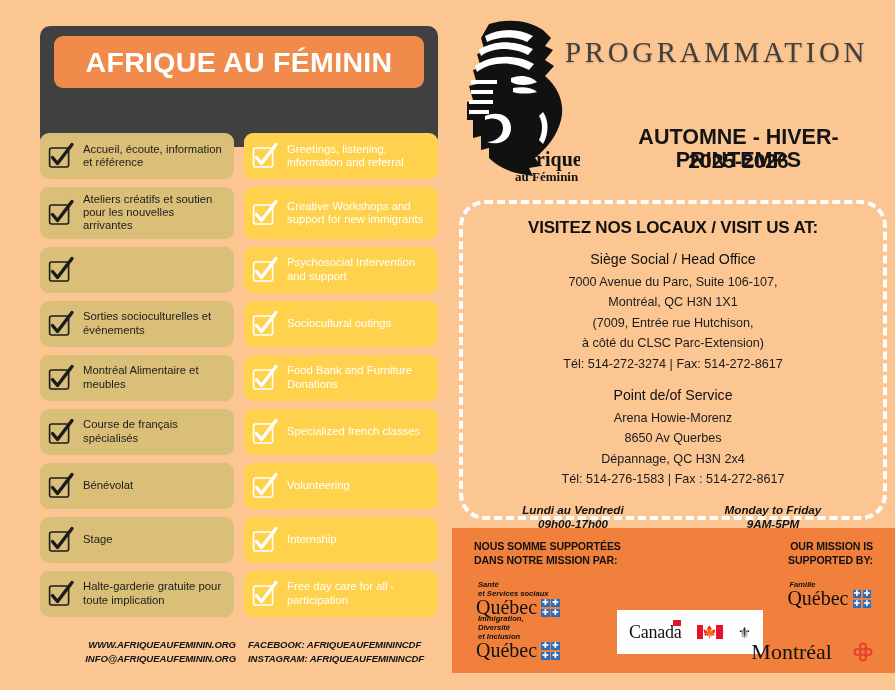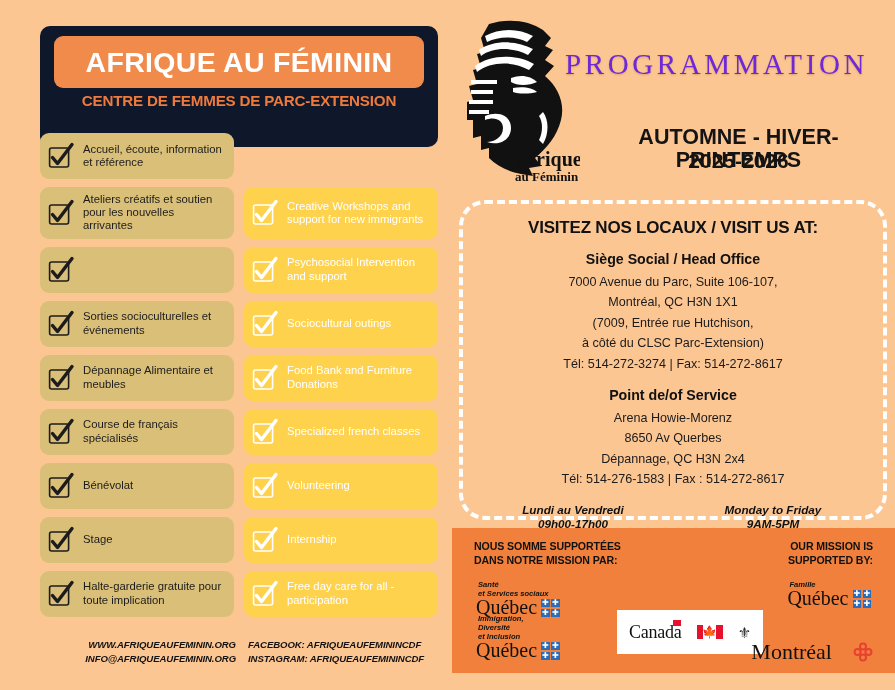--- a/index.html
+++ b/index.html
@@ -9,21 +9,21 @@
     font-family: "Liberation Sans", sans-serif;
     overflow: hidden;
   }
   #poster { position: relative; width: 895px; height: 690px; }
 
   
   .left-col { position: absolute; left: 0; top: 0; width: 452px; height: 690px; }
 
   .header-band {
     position: absolute; left: 40px; top: 26px; width: 398px; height: 121px;
-    background: #0f172a; border-radius: 10px;
+    background: #404040; border-radius: 10px;
   }
   .title-box {
     position: absolute; left: 14px; top: 10px; width: 370px; height: 52px;
     background: #f08b4c; border-radius: 9px;
     display: flex; align-items: center; justify-content: center;
   }
   .title-box span {
     color: #ffffff; font-size: 28.5px; font-weight: bold;
     letter-spacing: 0.3px; white-space: nowrap;
   }
@@ -64,25 +64,24 @@
 
   
   .right-col { position: absolute; left: 452px; top: 0; width: 443px; height: 690px; }
 
   .prog-head { position: absolute; left: 0; top: 14px; width: 443px; height: 180px; }
   .logo-wrap { position: absolute; left: 3px; top: 2px; width: 125px; height: 170px; }
   .logo-wrap svg { display: block; }
 
   .prog-word {
     position: absolute; left: 86px; top: 22px; width: 357px;
-    text-align: center; color: #6d28d9;
+    text-align: center; color: #404040;
     font-family: "Liberation Serif", serif;
     font-size: 29px; letter-spacing: 3.6px; white-space: nowrap;
     text-shadow: 0 1px 2px rgba(150,90,40,.35);
-    margin-top: 12px;
   }
   .prog-season {
     position: absolute; left: 130px; top: 72px; width: 313px;
     text-align: center; color: #141414;
     font-size: 21.5px; font-weight: bold; line-height: 1.08; margin-top: 40px;
   }
   .prog-years {
     position: absolute; left: 130px; top: 135px; width: 313px;
     text-align: center; color: #141414;
     font-size: 21px; font-weight: bold;
@@ -91,21 +90,21 @@
   .addr-box {
     position: absolute; left: 7px; top: 200px; width: 428px; height: 320px;
     border: 4px dashed #ffffff; border-radius: 26px;
     padding: 14px 10px 0;
   }
   .addr-title {
     text-align: center; color: #111; font-size: 17px; font-weight: bold;
     letter-spacing: -0.2px; white-space: nowrap; margin-bottom: 13px;
   }
   .addr-sub {
-    text-align: center; color: #111; font-size: 14.2px; font-weight: bold;
+    text-align: center; color: #111; font-size: 14.2px; font-weight: normal;
     margin-bottom: 5px;
   }
   .addr-line {
     text-align: center; color: #1b1b1b; font-size: 12.6px;
     line-height: 1.62;
   }
   .addr-gap { height: 13px; }
   .hours {
     display: flex; margin-top: 13px;
   }
@@ -183,34 +182,42 @@
 <body>
 
 <div id="poster">
 
   <div class="left-col">
 
     <div class="header-band">
       <div class="title-box">
         <span>AFRIQUE AU FÉMININ</span>
       </div>
-      <div class="subtitle">CENTRE DE FEMMES DE PARC-EXTENSION</div>
     </div>
 
     <div class="services" id="services-list">
         <div class="srow">
           <div class="card fr">
             <div class="chk">
               <svg width="26" height="26" viewBox="0 0 26 26">
                 <rect x="1.6" y="5" width="19" height="19" rx="2" fill="none" stroke="#1c1c1c" stroke-width="1.6"></rect>
                 <path d="M4.5 14.5 L9.5 20.5 L24 1.5" fill="none" stroke="#1c1c1c" stroke-width="3.4" stroke-linecap="round" stroke-linejoin="round"></path>
               </svg>
             </div>
             <div class="clabel">Accueil, écoute, information et référence</div>
           </div>
+          <div class="card en">
+            <div class="chk">
+              <svg width="26" height="26" viewBox="0 0 26 26">
+                <rect x="1.6" y="5" width="19" height="19" rx="2" fill="none" stroke="#ffffff" stroke-width="1.6"></rect>
+                <path d="M4.5 14.5 L9.5 20.5 L24 1.5" fill="none" stroke="#ffffff" stroke-width="3.4" stroke-linecap="round" stroke-linejoin="round"></path>
+              </svg>
+            </div>
+            <div class="clabel">Greetings, listening, information and referral</div>
+          </div>
         </div>
         <div class="srow">
           <div class="card fr">
             <div class="chk">
               <svg width="26" height="26" viewBox="0 0 26 26">
                 <rect x="1.6" y="5" width="19" height="19" rx="2" fill="none" stroke="#1c1c1c" stroke-width="1.6"></rect>
                 <path d="M4.5 14.5 L9.5 20.5 L24 1.5" fill="none" stroke="#1c1c1c" stroke-width="3.4" stroke-linecap="round" stroke-linejoin="round"></path>
               </svg>
             </div>
             <div class="clabel">Ateliers créatifs et soutien pour les nouvelles arrivantes</div>
@@ -265,21 +272,21 @@
           </div>
         </div>
         <div class="srow">
           <div class="card fr">
             <div class="chk">
               <svg width="26" height="26" viewBox="0 0 26 26">
                 <rect x="1.6" y="5" width="19" height="19" rx="2" fill="none" stroke="#1c1c1c" stroke-width="1.6"></rect>
                 <path d="M4.5 14.5 L9.5 20.5 L24 1.5" fill="none" stroke="#1c1c1c" stroke-width="3.4" stroke-linecap="round" stroke-linejoin="round"></path>
               </svg>
             </div>
-            <div class="clabel">Dépannage Alimentaire et meubles</div>
+            <div class="clabel">Montréal Alimentaire et meubles</div>
           </div>
           <div class="card en">
             <div class="chk">
               <svg width="26" height="26" viewBox="0 0 26 26">
                 <rect x="1.6" y="5" width="19" height="19" rx="2" fill="none" stroke="#ffffff" stroke-width="1.6"></rect>
                 <path d="M4.5 14.5 L9.5 20.5 L24 1.5" fill="none" stroke="#ffffff" stroke-width="3.4" stroke-linecap="round" stroke-linejoin="round"></path>
               </svg>
             </div>
             <div class="clabel">Food Bank and Furniture Donations</div>
           </div>

